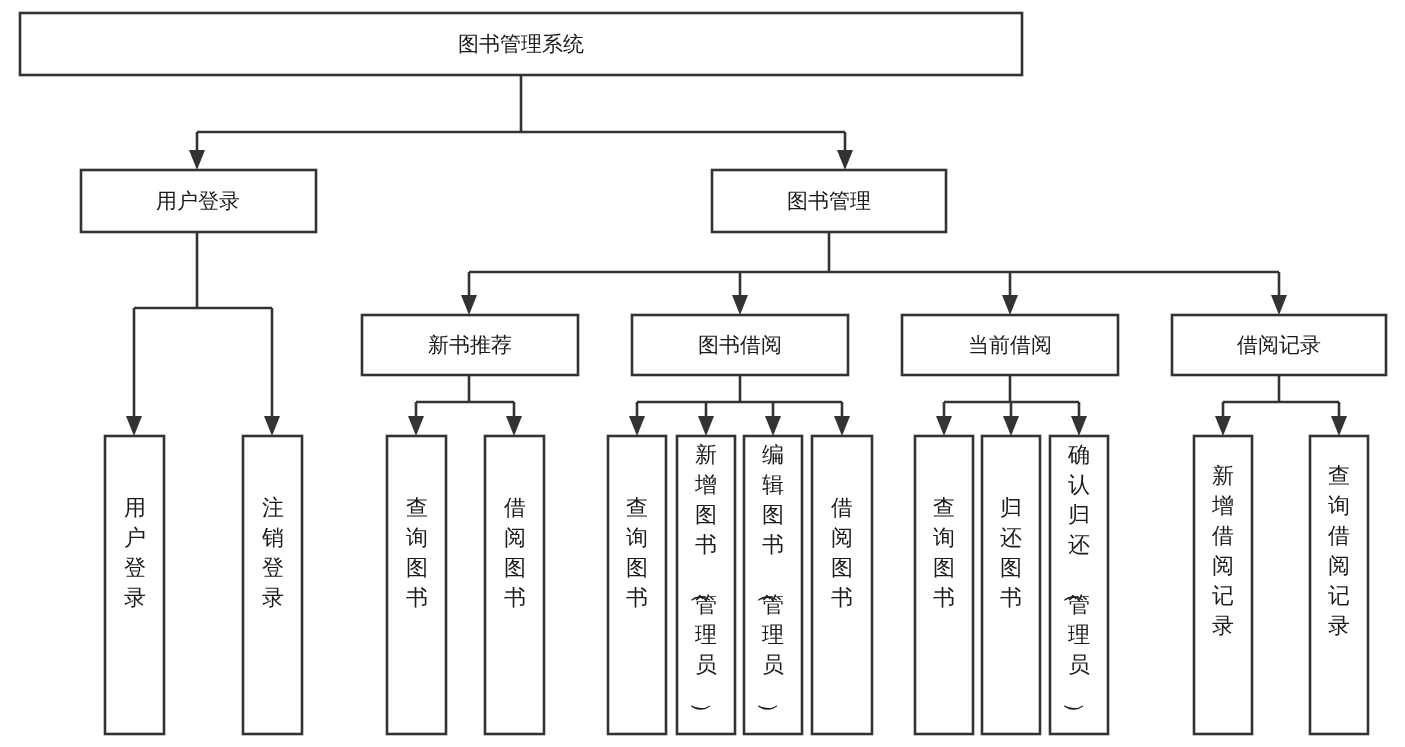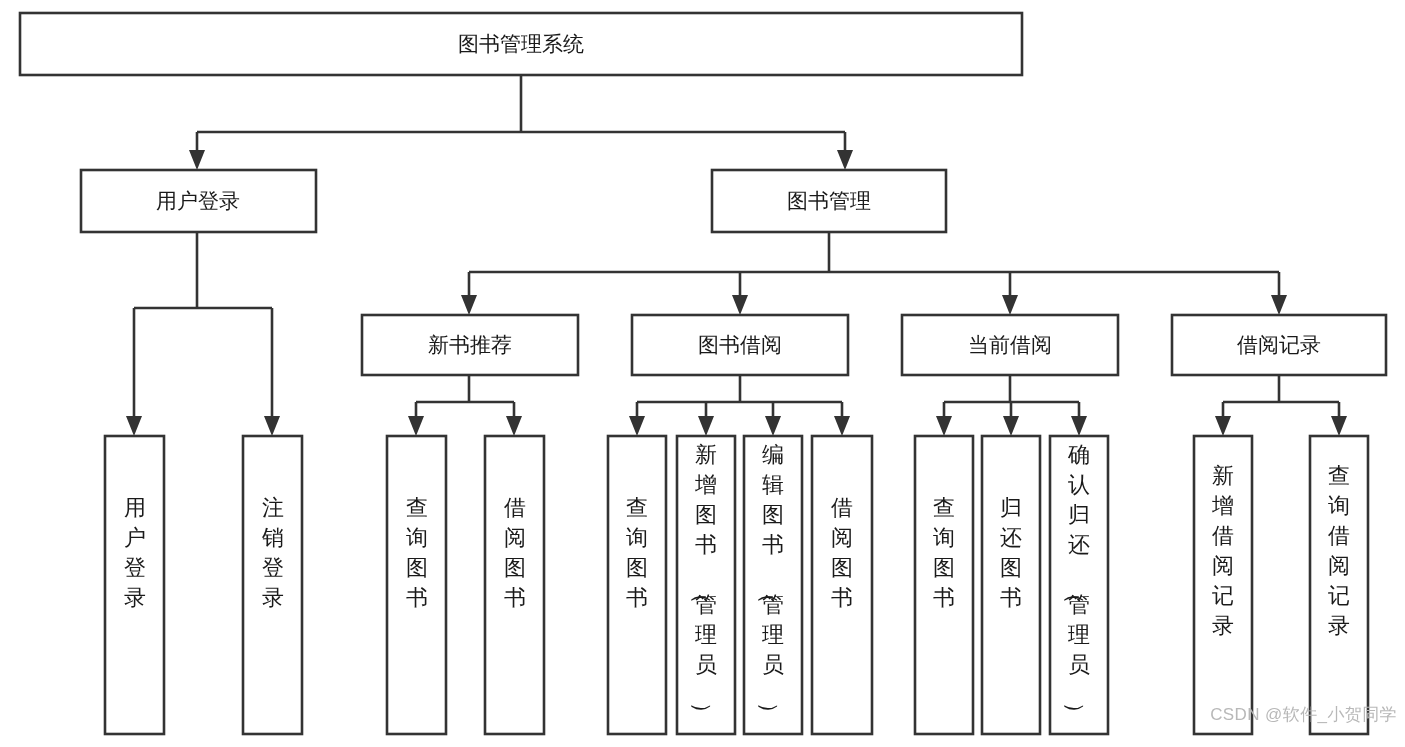--- a/index.html
+++ b/index.html
@@ -240,14 +240,13 @@
       <text class="node-label-v" x="1223" y="483"><tspan x="1223" dy="0">新</tspan><tspan x="1223" dy="30">增</tspan><tspan x="1223" dy="30">借</tspan><tspan x="1223" dy="30">阅</tspan><tspan x="1223" dy="30">记</tspan><tspan x="1223" dy="30">录</tspan></text>
     </g>
 
     <g>
       <rect class="node-box" x="1310" y="436" width="58" height="298"></rect>
       <text class="node-label-v" x="1339" y="483"><tspan x="1339" dy="0">查</tspan><tspan x="1339" dy="30">询</tspan><tspan x="1339" dy="30">借</tspan><tspan x="1339" dy="30">阅</tspan><tspan x="1339" dy="30">记</tspan><tspan x="1339" dy="30">录</tspan></text>
     </g>
 
   </svg>
 
-  <div class="watermark">CSDN @软件_小贺同学</div>
 </div>
 
 </body></html>

